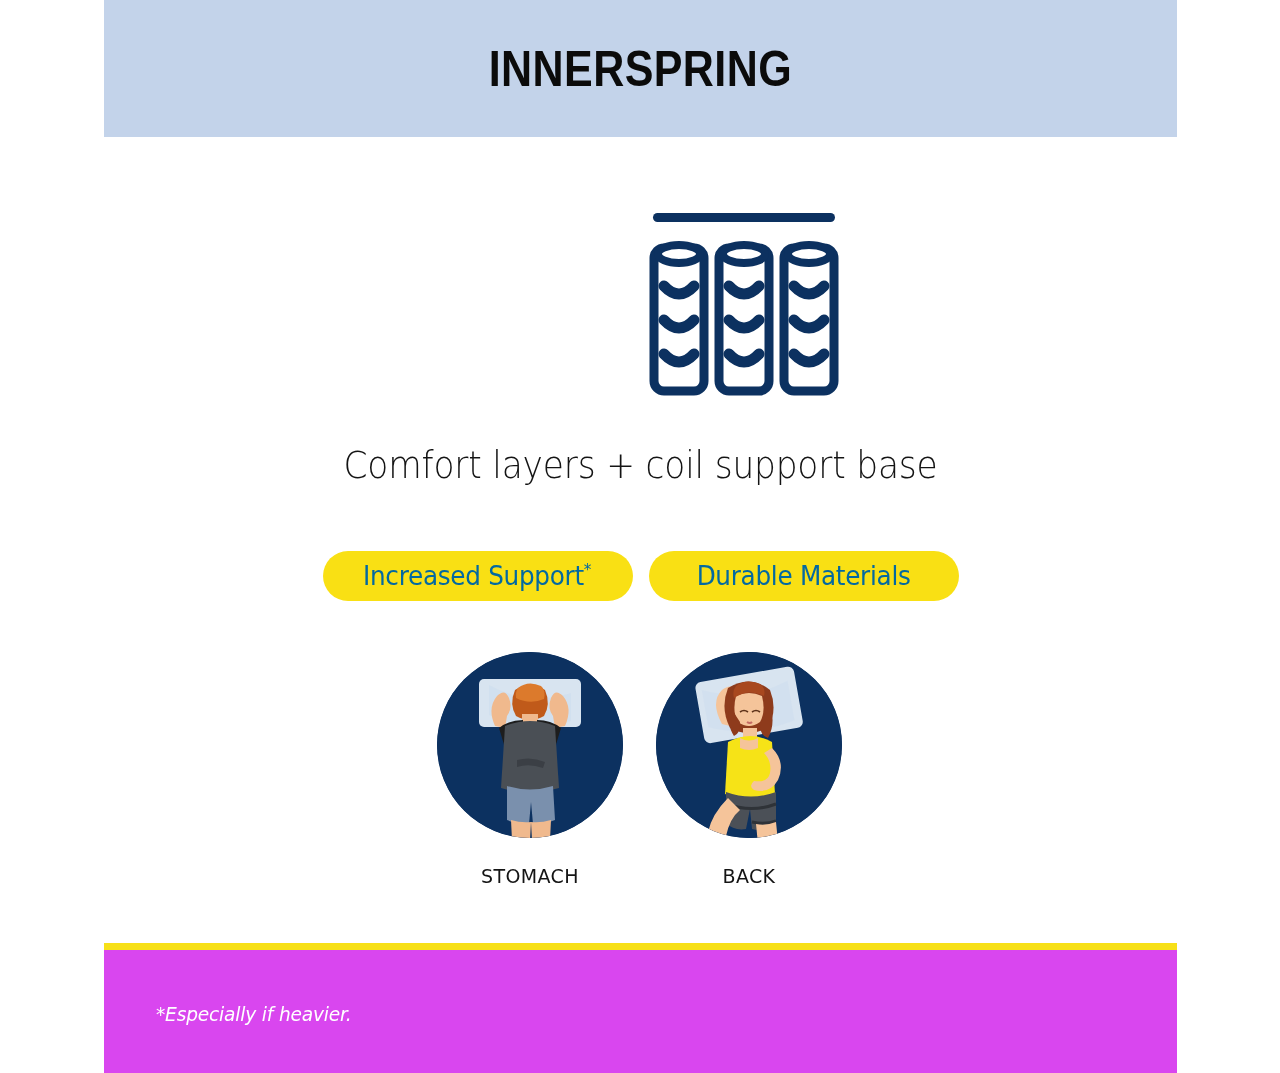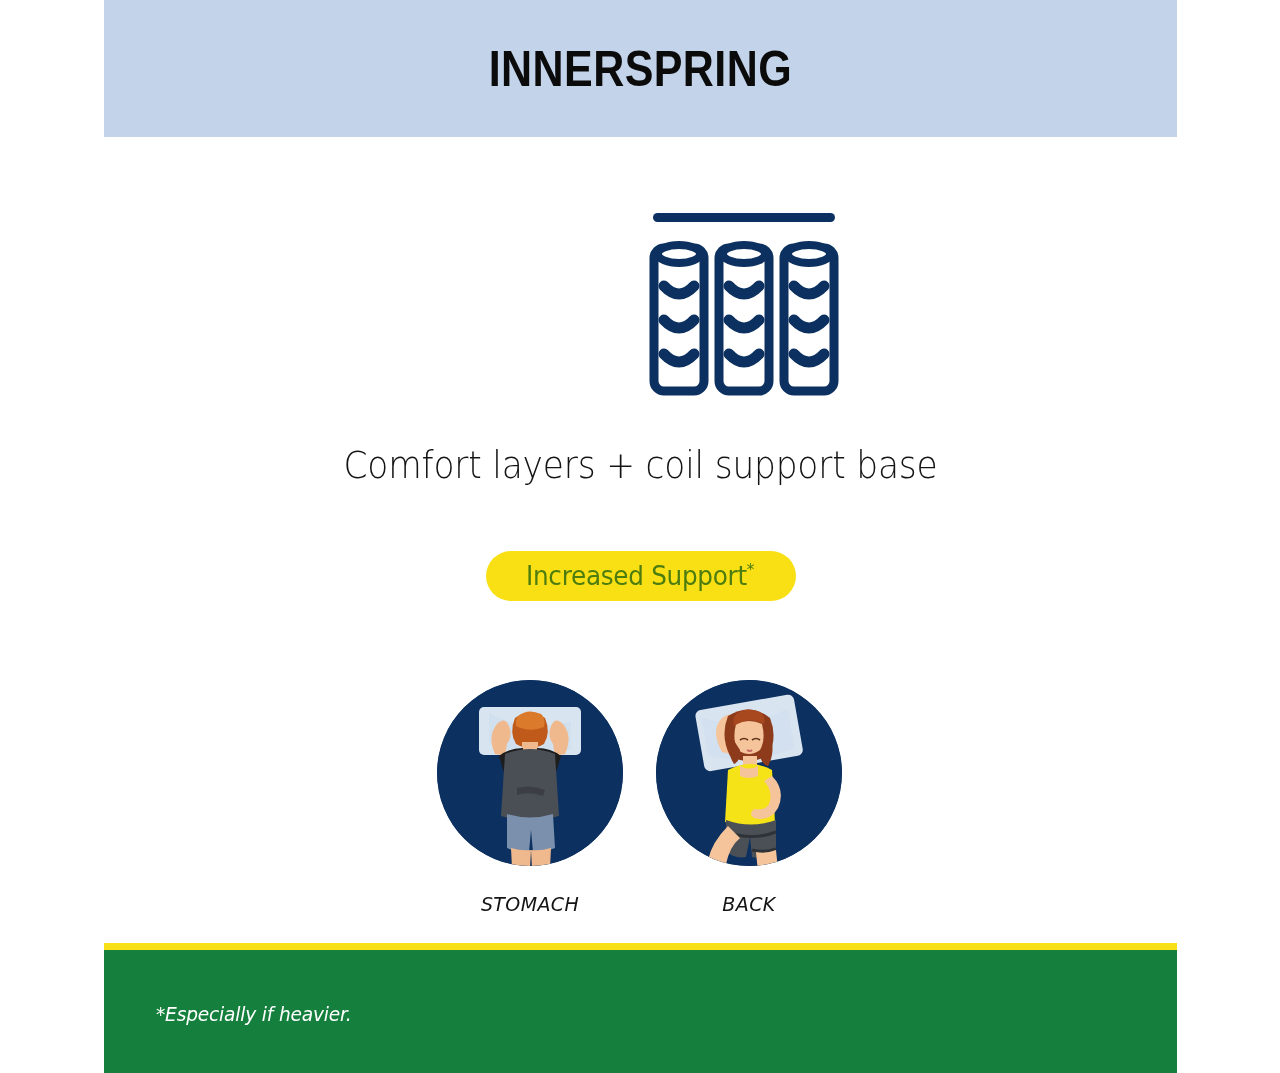--- a/index.html
+++ b/index.html
@@ -88,21 +88,21 @@
     gap: 16px;
   }
   .pill {
     width: 310px;
     height: 50px;
     border-radius: 25px;
     background: #f9e014;
     display: flex;
     align-items: center;
     justify-content: center;
-    color: #4d7c0f;
+    color: #0369a1;
     font-family: "DejaVu Sans", sans-serif;
     font-weight: 400;
     font-size: 26px;
     letter-spacing: -0.3px;
     box-sizing: border-box;
     transform: scaleX(1);
   }
   .pill span.label {
     transform: scaleX(0.95);
     display: inline-block;
@@ -110,24 +110,23 @@
   .pill sup {
     font-size: 16px;
     vertical-align: super;
     line-height: 0;
   }
 
   
   .sleeper-row {
     position: absolute;
     left: 0;
-    top: 680px;
+    top: 652px;
     width: 1073px;
     height: 260px;
-    font-style: italic;
   }
   .sleeper {
     position: absolute;
     width: 186px;
     text-align: center;
   }
   .sleeper.s1 { left: 333px; }
   .sleeper.s2 { left: 552px; }
   .sleeper-circle {
     width: 186px;
@@ -155,21 +154,21 @@
     width: 1073px;
     height: 7px;
     background: #f7e018;
   }
   .footer {
     position: absolute;
     left: 0;
     top: 950px;
     width: 1073px;
     height: 123px;
-    background: #15803d;
+    background: #d946ef;
   }
   .footnote {
     position: absolute;
     left: 52px;
     top: 52px;
     font-family: "DejaVu Sans", sans-serif;
     font-style: italic;
     font-size: 20px;
     color: #ffffff;
     letter-spacing: -0.2px;
@@ -224,20 +223,23 @@
         </g>
       </svg>
     </div>
 
     <div class="subtitle">Comfort layers + coil support base</div>
 
     <div class="pill-row">
       <div class="pill">
         <span class="label"><span>Increased Support</span><sup>*</sup></span>
       </div>
+      <div class="pill">
+        <span class="label"><span>Durable Materials</span><sup></sup></span>
+      </div>
     </div>
 
     <div class="sleeper-row">
 
       <div class="sleeper s1">
         <div class="sleeper-circle">
           <svg viewBox="0 0 186 186" width="186" height="186" aria-hidden="true">
             <circle cx="93" cy="93" r="93" fill="#0C3160"></circle>
 
             <rect x="42" y="27" width="102" height="48" rx="5" fill="#d8e4f0"></rect>

